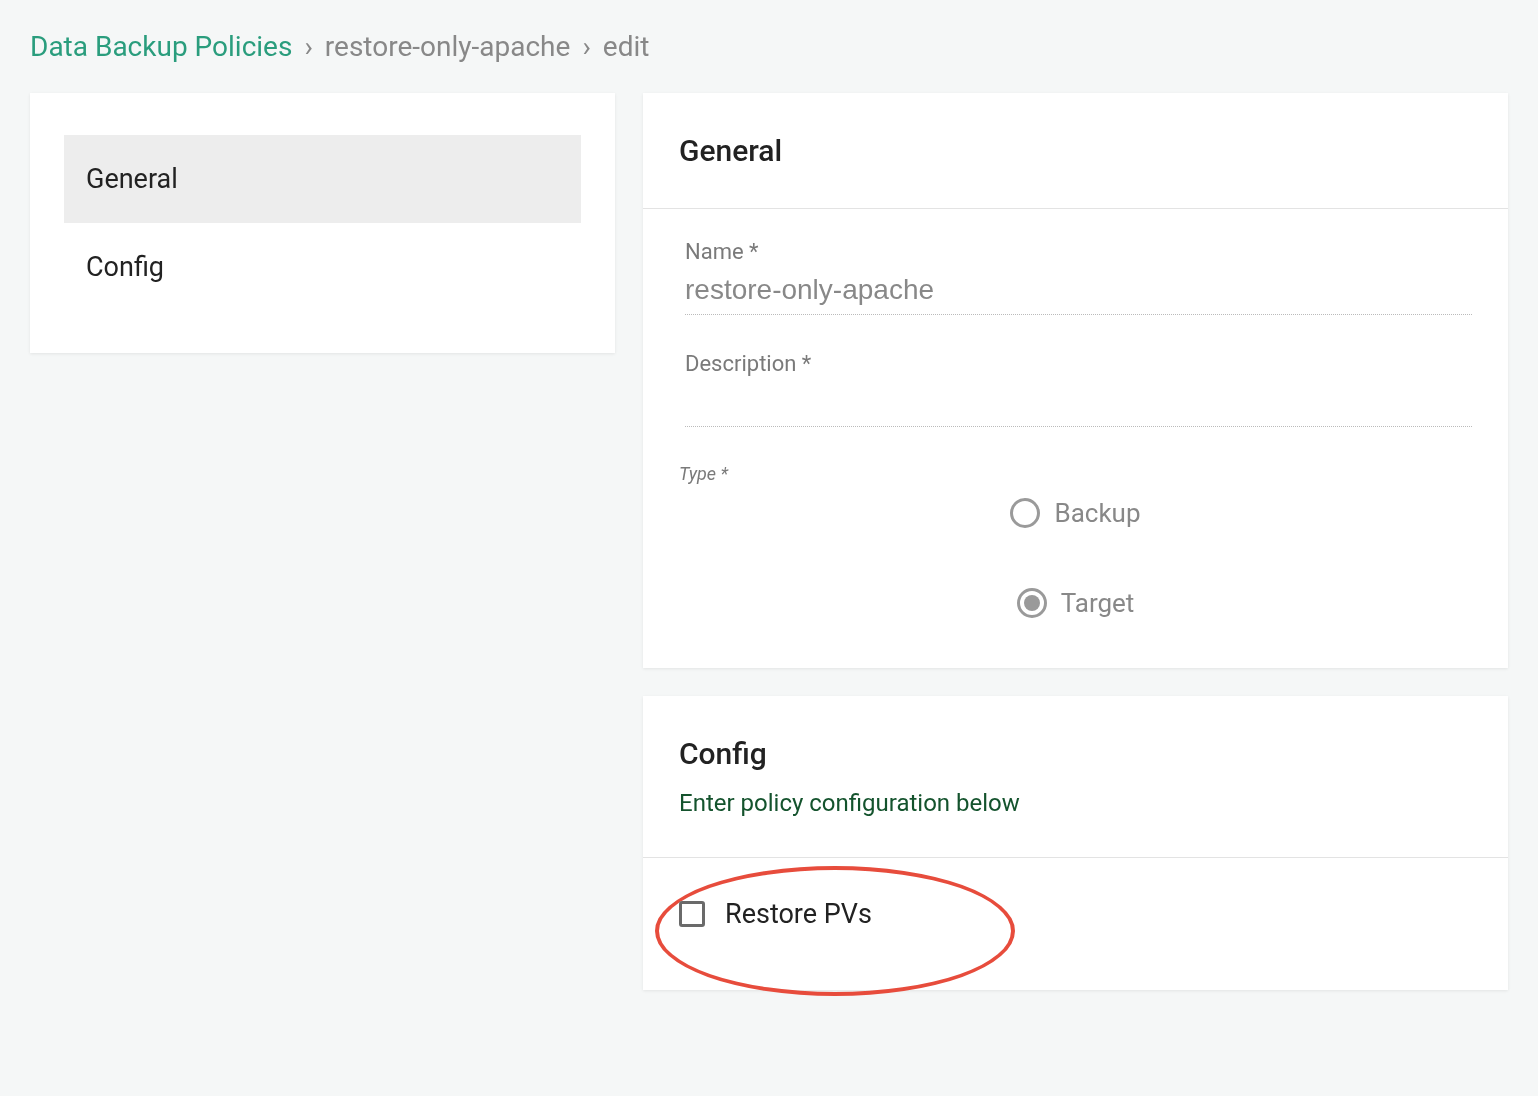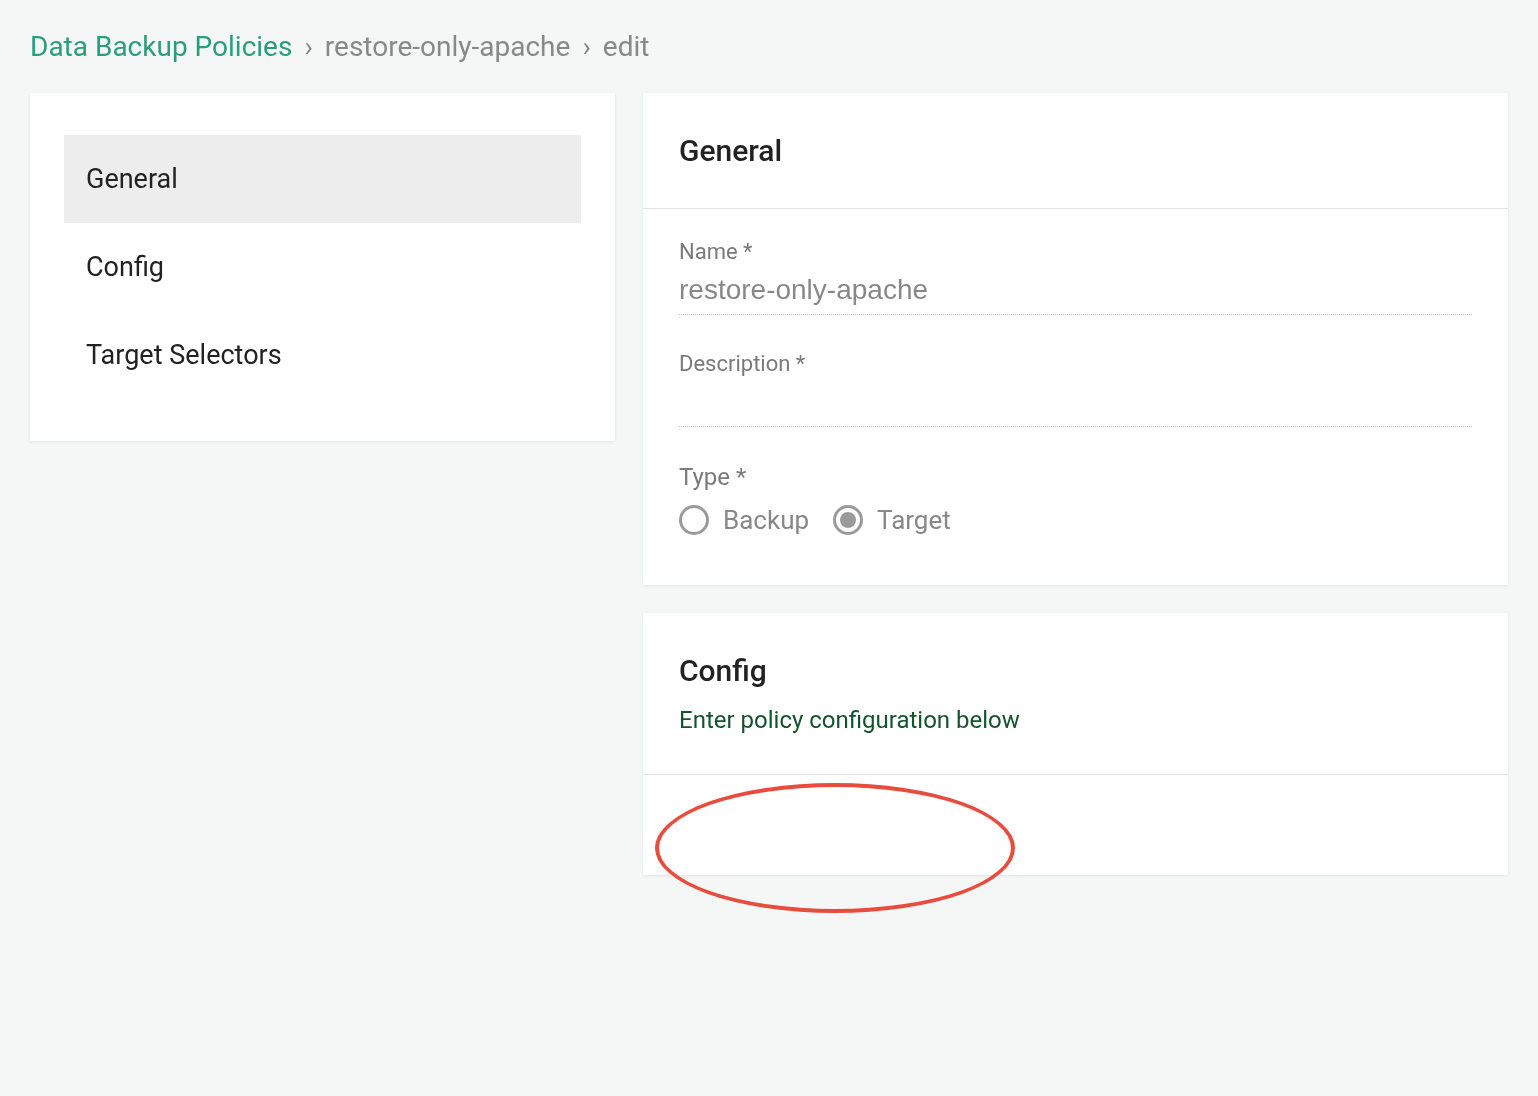--- a/index.html
+++ b/index.html
@@ -79,20 +79,21 @@
     .card-subtitle {
       font-size: 24px;
       color: #14532d;
       margin-top: 18px;
     }
     .card-body {
       padding: 30px 36px 50px 36px;
     }
     .field {
       margin-bottom: 36px;
+      margin-left: 6px;
     }
     .field-label {
       font-size: 22px;
       color: #7a7a7a;
       margin-bottom: 6px;
       display: block;
     }
     .field-input {
       width: 100%;
       border: none;
@@ -103,29 +104,31 @@
       background: transparent;
       outline: none;
     }
     .field-input::placeholder {
       color: #aaa;
     }
     .radio-group {
       margin-top: 10px;
     }
     .radio-group-label {
-      font-size: 24px;
+      font-size: 18px;
       color: #7a7a7a;
       margin-bottom: 14px;
       display: block;
+      font-style: italic;
     }
     .radio-row {
       display: flex;
       align-items: center;
-      gap: 24px;
+      gap: 60px;
+      flex-direction: column;
     }
     .radio-option {
       display: flex;
       align-items: center;
       gap: 14px;
       cursor: pointer;
     }
     .radio-circle {
       width: 30px;
       height: 30px;
@@ -191,21 +194,20 @@
     <span class="sep">›</span>
     <span class="current">restore-only-apache</span>
     <span class="sep">›</span>
     <span class="current">edit</span>
   </div>
 
   <div class="layout">
     <div class="sidebar">
       <div class="sidebar-item active">General</div>
       <div class="sidebar-item">Config</div>
-      <div class="sidebar-item">Target Selectors</div>
     </div>
 
     <div class="main">
       <div class="card">
         <div class="card-header">
           <div class="card-title">General</div>
         </div>
         <div class="card-body">
           <div class="field">
             <label class="field-label">Name *</label>
@@ -231,17 +233,21 @@
         </div>
       </div>
 
       <div class="card">
         <div class="card-header">
           <div class="card-title">Config</div>
           <div class="card-subtitle">Enter policy configuration below</div>
         </div>
         <div class="checkbox-section">
           <div class="annotation-ellipse"></div>
+          <div class="checkbox-row">
+            <span class="checkbox-box"></span>
+            <span class="checkbox-label">Restore PVs</span>
+          </div>
         </div>
       </div>
     </div>
   </div>
 </div>
 
 </body></html>

